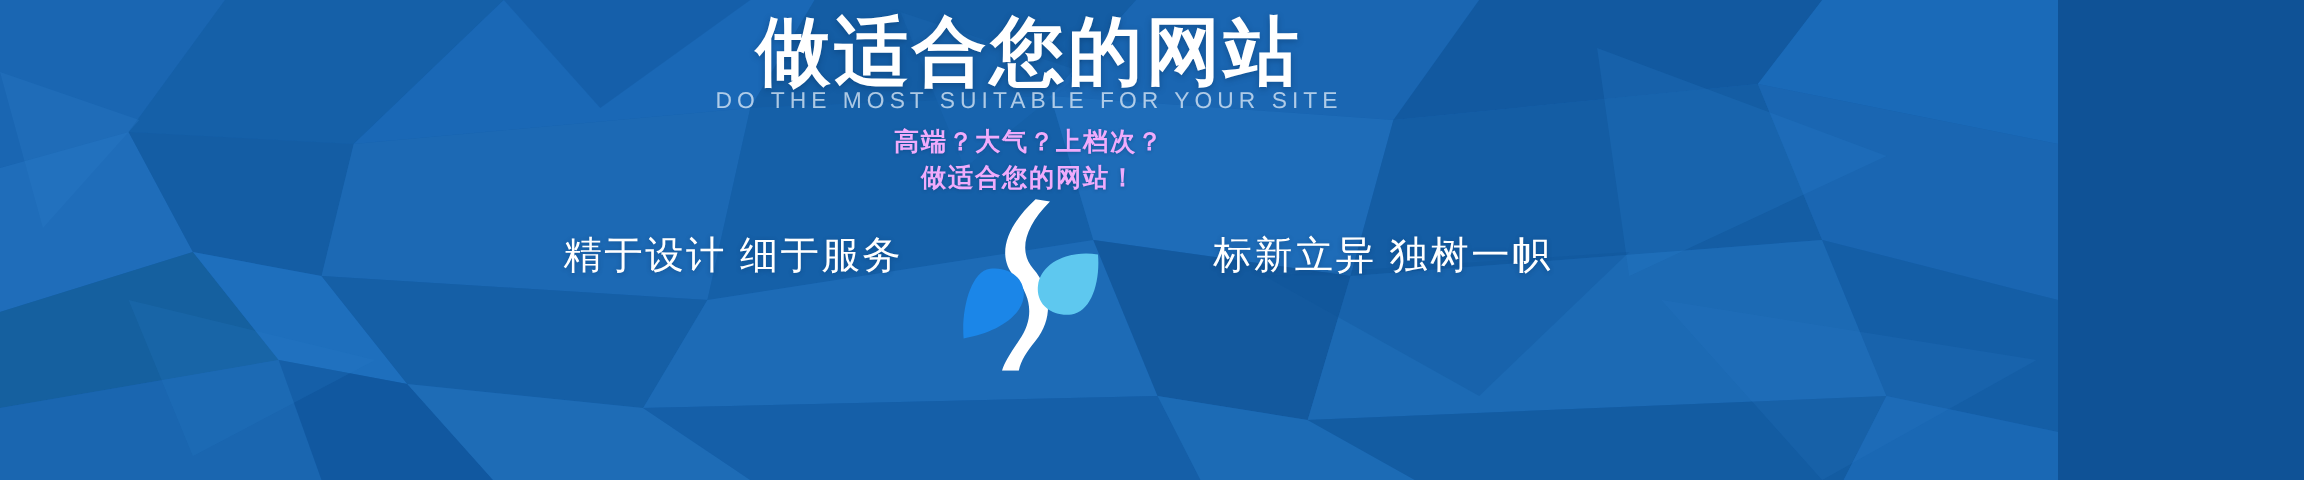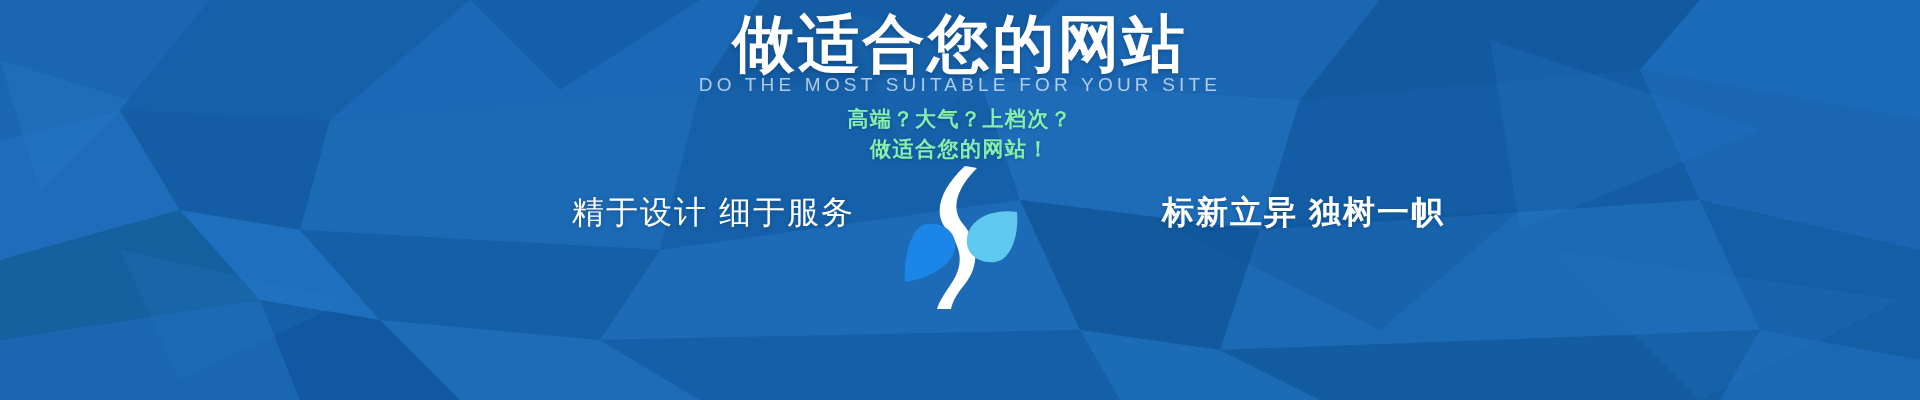--- a/index.html
+++ b/index.html
@@ -3,21 +3,21 @@
 <meta charset="utf-8">
 <style>
   html, body {
     margin: 0;
     padding: 0;
     background: #0f5296;
   }
 
   #banner {
     position: relative;
-    width: 1920px;
+    width: 1715px;
     height: 400px;
     overflow: hidden;
     background: #1862ad;
     font-family: "Liberation Sans", "DejaVu Sans", sans-serif;
     user-select: none;
   }
 
   
   #poly-bg {
     position: absolute;
@@ -60,21 +60,21 @@
     letter-spacing: 4.2px;
     white-space: nowrap;
     text-align: center;
   }
 
   .pitch {
     position: absolute;
     top: 104px;
     left: 0;
     right: 0;
-    color: #86efac;
+    color: #f0abfc;
     font-size: 21px;
     line-height: 30px;
     font-weight: bold;
     letter-spacing: 1.5px;
     text-shadow: 0 1px 3px rgba(4, 40, 80, 0.3);
   }
   .pitch .line { display: block; }
 
   
   .slogan-row {
@@ -92,21 +92,21 @@
     font-size: 32px;
     line-height: 40px;
     color: #ffffff;
     letter-spacing: 2px;
     white-space: nowrap;
     text-shadow: 0 1px 4px rgba(4, 40, 80, 0.3);
     width: 380px;
     margin-bottom: 49px;
   }
   .slogan.left  { text-align: right; padding-right: 40px; }
-  .slogan.right { text-align: right;  padding-left: 40px; font-weight: bold; }
+  .slogan.right { text-align: center;  padding-left: 40px; }
 
   .logo-mark {
     width: 130px;
     height: 145px;
     flex: 0 0 130px;
     display: block;
   }
 </style>
 </head>
 <body>

